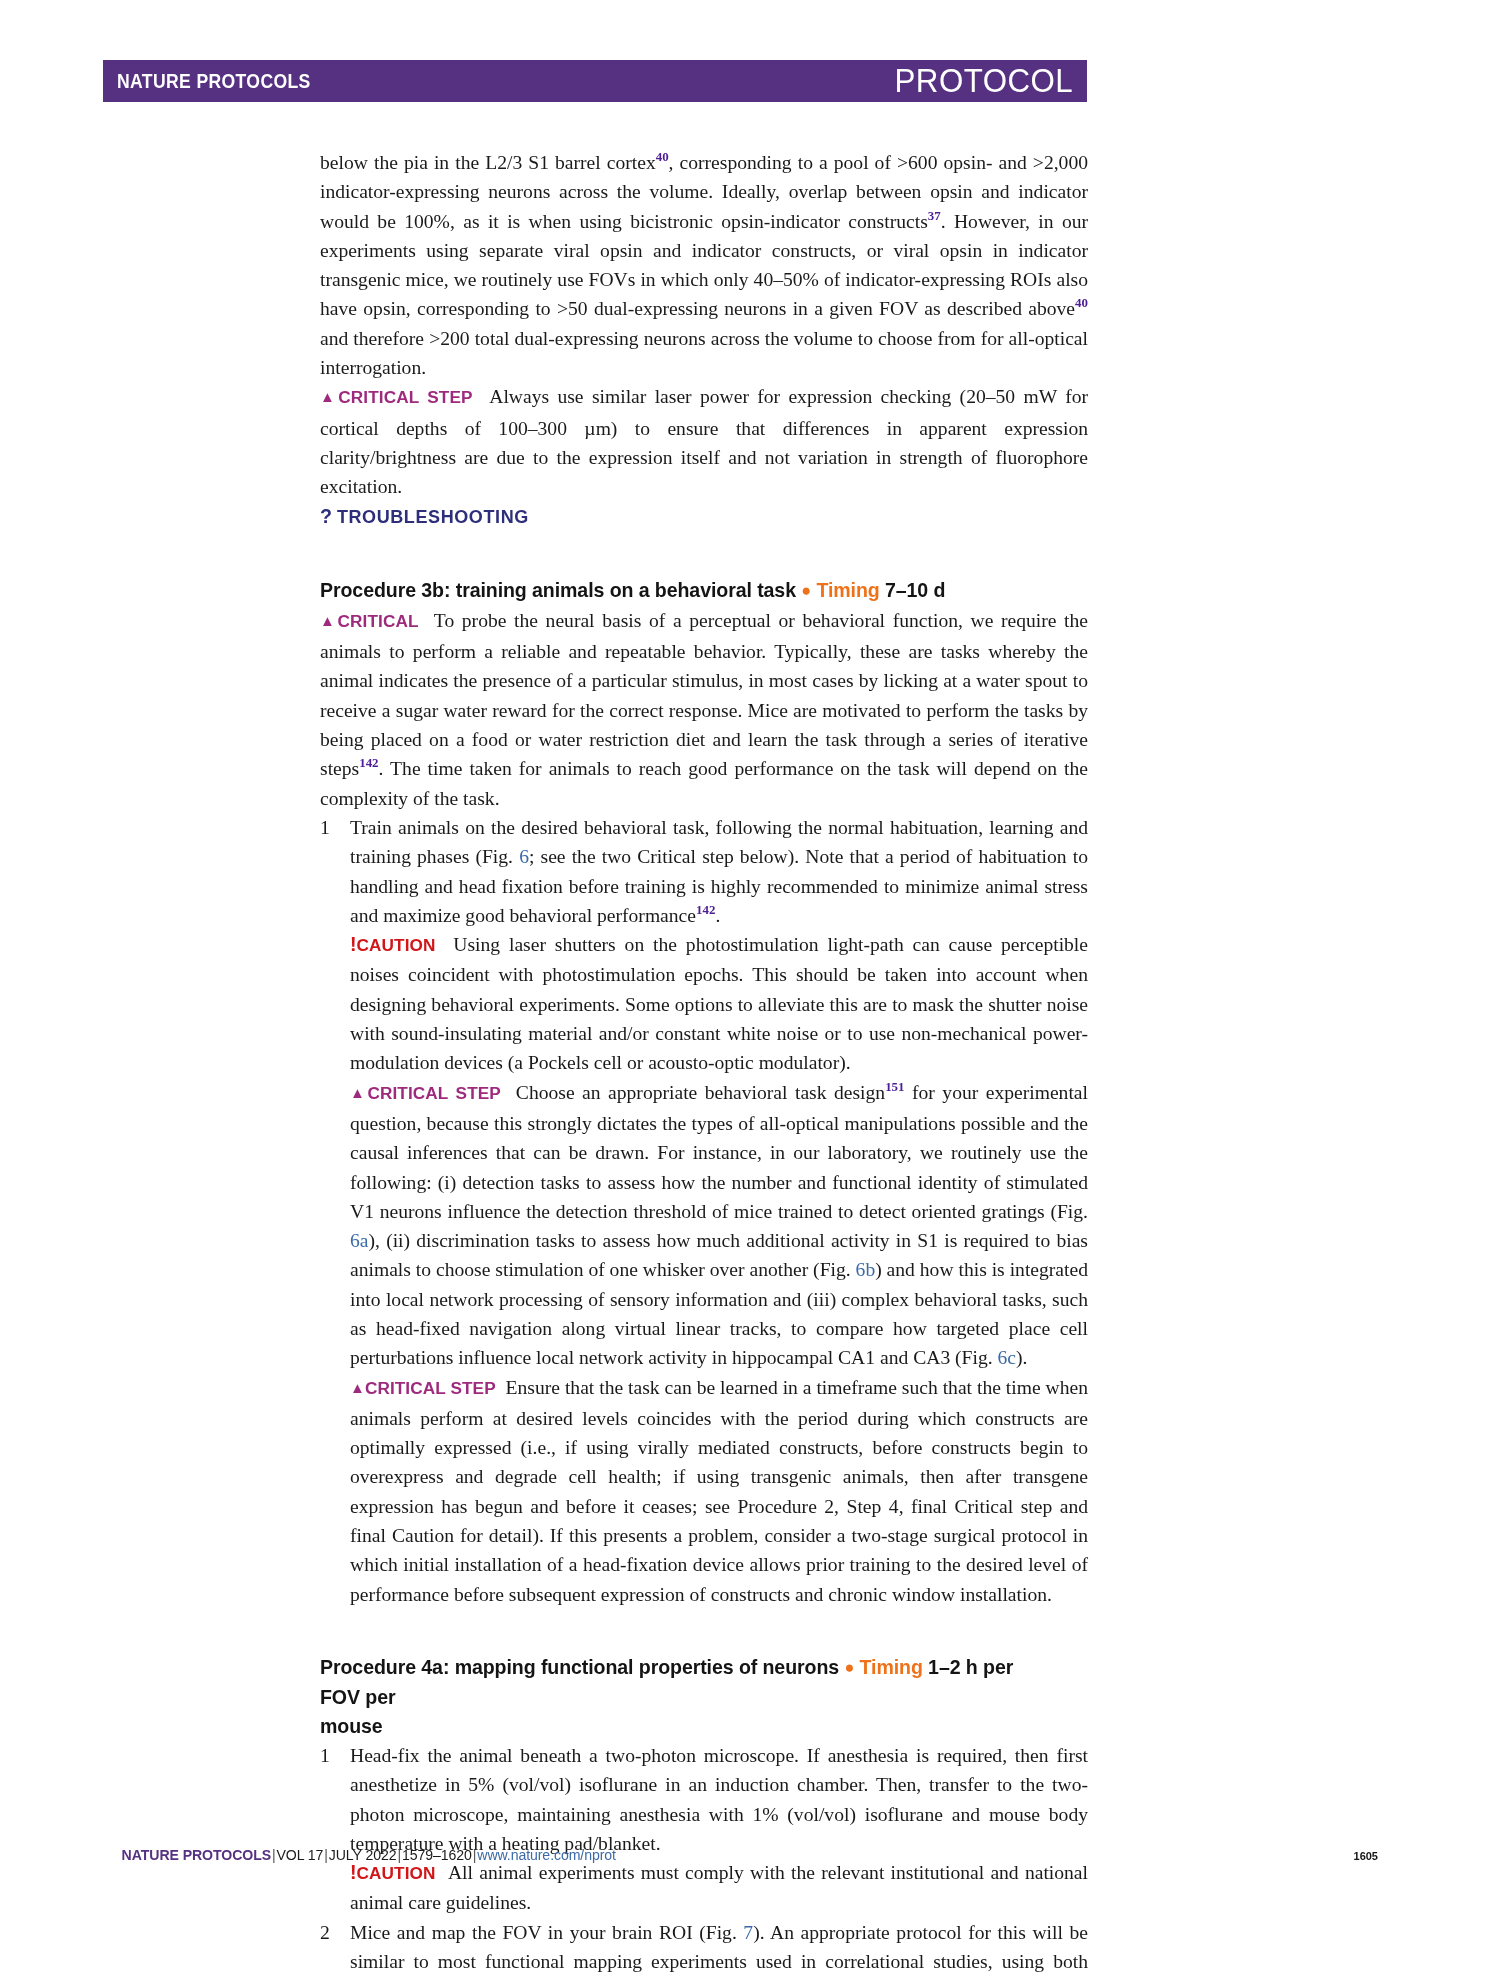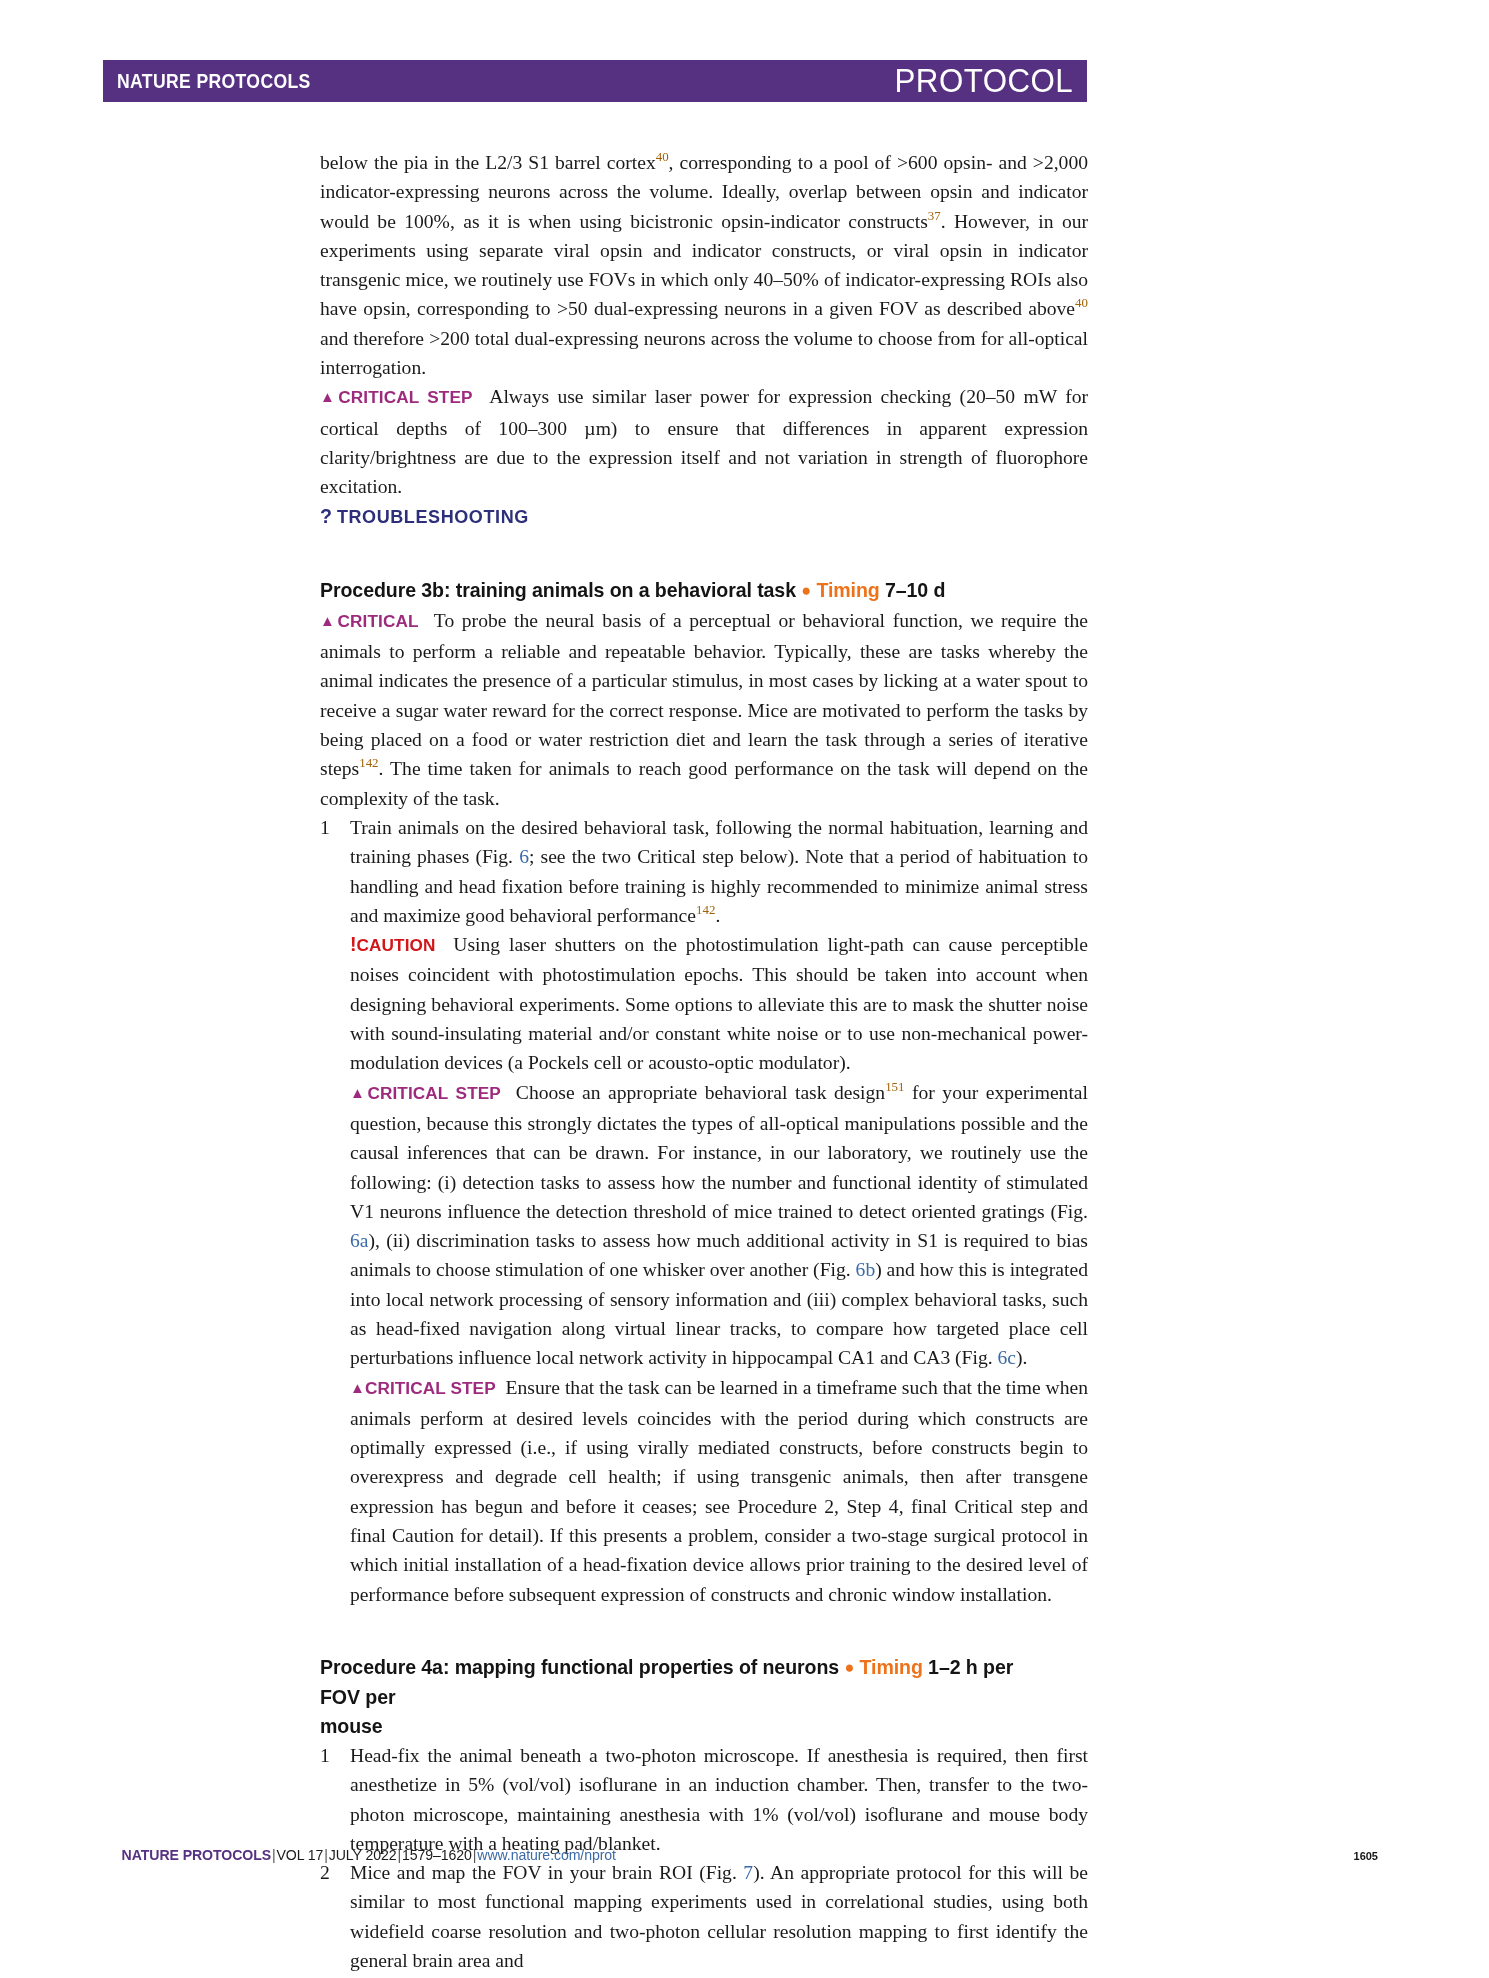--- a/index.html
+++ b/index.html
@@ -71,24 +71,25 @@
   p.body {
     margin: 0;
     font-size: 19.6px;
     line-height: 29.3px;
     text-align: justify;
     text-justify: inter-word;
     hyphens: none;
   }
 
   sup.ref {
-    color: #a16207;
+    color: #4c1d95;
     font-size: 0.66em;
     vertical-align: super;
     line-height: 0;
+    font-weight: bold;
   }
   .figref {
     color: #3b6aa8;
   }
 
   
   .lbl {
     font-family: "Liberation Sans", sans-serif;
     font-weight: bold;
     font-size: 17.2px;
@@ -229,20 +230,21 @@
     </div>
 
     <div class="spacer-lg"></div>
 
     <h2 class="proc"><span>Procedure 4a: mapping functional properties of neurons</span> <span class="timing-dot">●</span> <span class="timing-word">Timing</span> <span class="timing-val">1–2 h per FOV per</span><br><span>mouse</span></h2>
 
     <div class="step">
       <div class="step-num">1</div>
       <div class="step-body">
         <p class="body">Head-fix the animal beneath a two-photon microscope. If anesthesia is required, then first anesthetize in 5% (vol/vol) isoflurane in an induction chamber. Then, transfer to the two-photon microscope, maintaining anesthesia with 1% (vol/vol) isoflurane and mouse body temperature with a heating pad/blanket.</p>
+        <p class="body"><span class="bang">!</span><span class="lbl lbl-caution">CAUTION</span>&nbsp;&nbsp;<span>All animal experiments must comply with the relevant institutional and national animal care guidelines.</span></p>
       </div>
     </div>
 
     <div class="step">
       <div class="step-num">2</div>
       <div class="step-body">
         <p class="body"><span>Mice and map the FOV in your brain ROI (Fig. </span><span class="figref">7</span><span>). An appropriate protocol for this will be similar to most functional mapping experiments used in correlational studies, using both widefield coarse resolution and two-photon cellular resolution mapping to first identify the general brain area and</span></p>
       </div>
     </div>
 

